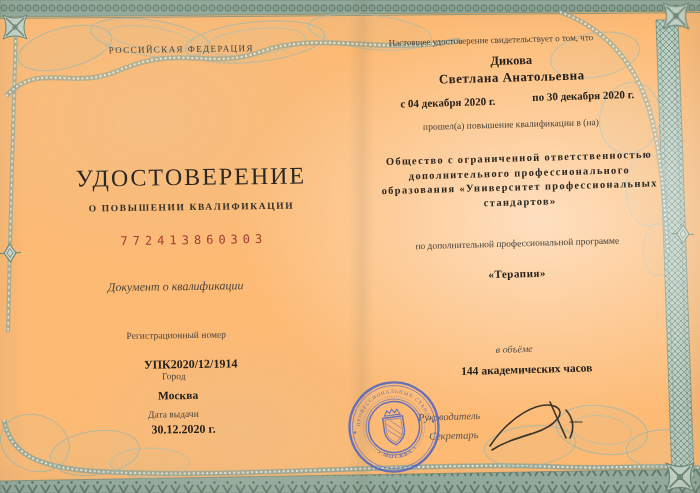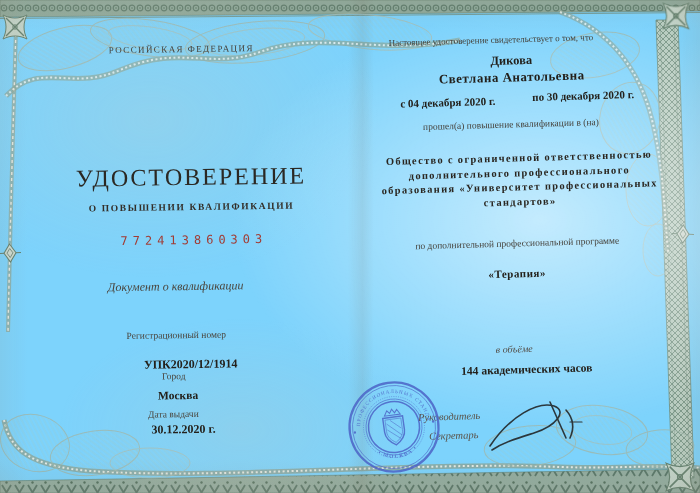--- a/index.html
+++ b/index.html
@@ -1,18 +1,18 @@
 <!DOCTYPE html>
 <html><head>
 <meta charset="utf-8">
 <style>
   html,body { margin:0; padding:0; background:#888; }
   .scan {
     position:relative; width:700px; height:493px; overflow:hidden;
-    background:#7dd3fc;
+    background:#fdba74;
     font-family:"Liberation Serif", serif;
     color:#3e3a33;
   }
   
   .lighting {
     position:absolute; inset:0; z-index:2; pointer-events:none;
     background-image:
       radial-gradient(ellipse 440px 300px at 540px 220px, rgba(255,255,255,.55), rgba(255,255,255,0) 70%),
       radial-gradient(ellipse 320px 220px at 150px 120px, rgba(214,206,188,.20), rgba(214,206,188,0) 72%),
       radial-gradient(ellipse 260px 160px at 240px 430px, rgba(205,196,176,.18), rgba(205,196,176,0) 70%),

